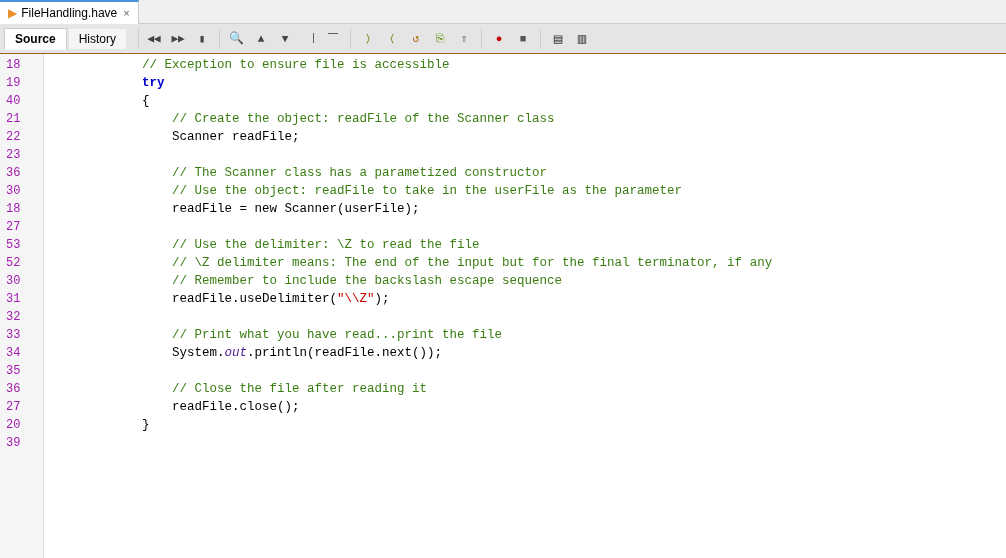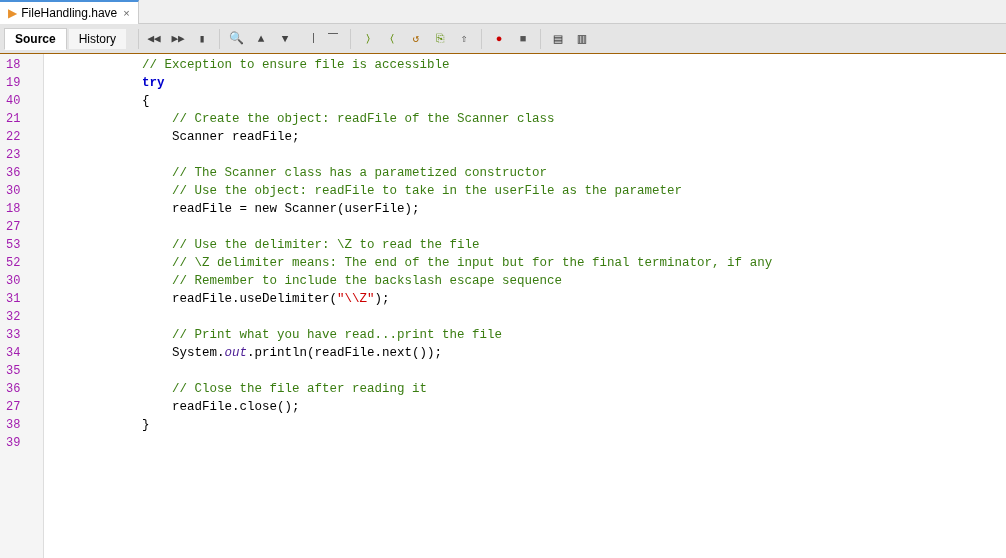--- a/index.html
+++ b/index.html
@@ -186,17 +186,17 @@
       <div>53</div>
       <div>52</div>
       <div>30</div>
       <div>31</div>
       <div>32</div>
       <div>33</div>
       <div>34</div>
       <div>35</div>
       <div>36</div>
       <div>27</div>
-      <div>38</div>
+      <div>20</div>
       <div>39</div>
     </div>
   <div class="code-content" id="code-content"><span class="code-line"><span>            </span><span class="c-comment">// Exception to ensure file is accessible</span></span><span class="code-line"><span>            </span><span class="c-keyword">try</span></span><span class="code-line"><span>            </span><span class="c-normal">{</span></span><span class="code-line"><span>                </span><span class="c-comment">// Create the object: readFile of the Scanner class</span></span><span class="code-line"><span>                </span><span class="c-normal">Scanner readFile;</span></span><span class="code-line">&nbsp;</span><span class="code-line"><span>                </span><span class="c-comment">// The Scanner class has a parametized constructor</span></span><span class="code-line"><span>                </span><span class="c-comment">// Use the object: readFile to take in the userFile as the parameter</span></span><span class="code-line"><span>                </span><span class="c-normal">readFile = new Scanner(userFile);</span></span><span class="code-line">&nbsp;</span><span class="code-line"><span>                </span><span class="c-comment">// Use the delimiter: \Z to read the file</span></span><span class="code-line"><span>                </span><span class="c-comment">// \Z delimiter means: The end of the input but for the final terminator, if any</span></span><span class="code-line"><span>                </span><span class="c-comment">// Remember to include the backslash escape sequence</span></span><span class="code-line"><span>                </span><span class="c-normal">readFile.useDelimiter(</span><span class="c-string">"\\Z"</span><span class="c-normal">);</span></span><span class="code-line">&nbsp;</span><span class="code-line"><span>                </span><span class="c-comment">// Print what you have read...print the file</span></span><span class="code-line"><span>                </span><span class="c-normal">System.</span><span class="c-italic">out</span><span class="c-normal">.println(readFile.next());</span></span><span class="code-line">&nbsp;</span><span class="code-line"><span>                </span><span class="c-comment">// Close the file after reading it</span></span><span class="code-line"><span>                </span><span class="c-normal">readFile.close();</span></span><span class="code-line"><span>            </span><span class="c-normal">}</span></span><span class="code-line">&nbsp;</span></div>
 </div>
 
 </body></html>

